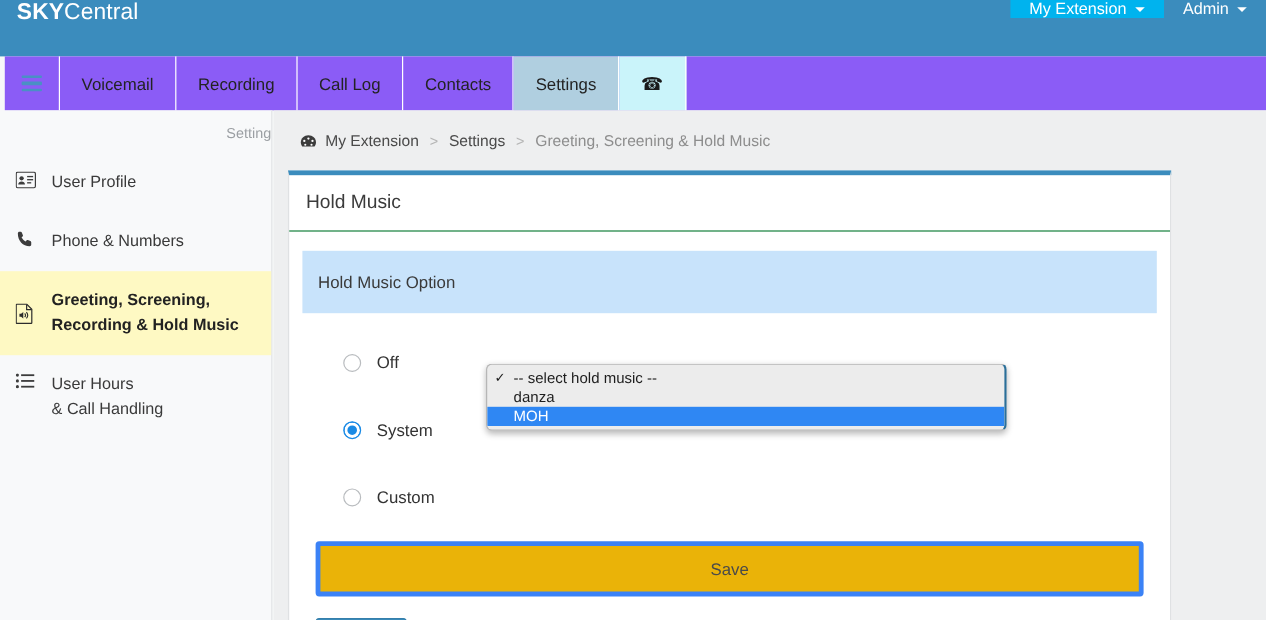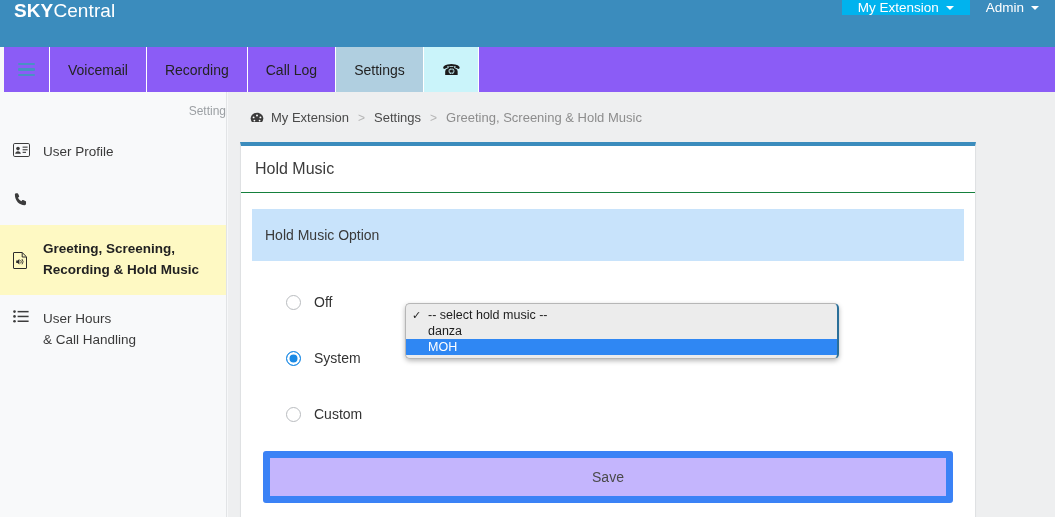--- a/index.html
+++ b/index.html
@@ -211,22 +211,22 @@
     text-align: left;
   }
   .dd-item.sel { background: #2f87f3; color: #ffffff; }
   .dd-item.sel .dd-check { color: #ffffff; }
 
   .save-btn {
     display: block;
     margin: 16px 11px 0 11px;
     width: calc(100% - 22px);
     padding: 11px 0;
-    background: #c4b5fd;
-    border: 7px solid #3b82f6;
+    background: #eab308;
+    border: 4px solid #3b82f6;
     border-radius: 3px;
     font-size: 14px;
     color: #4a4a4a;
     font-family: "Liberation Sans", sans-serif;
     cursor: pointer;
     text-align: center;
   }
   .close-btn {
     display: block;
     margin: 18px 0 0 11px;
@@ -268,20 +268,23 @@
   </div>
   <div class="nav-item">
     <span>Voicemail</span>
   </div>
   <div class="nav-item">
     <span>Recording</span>
   </div>
   <div class="nav-item">
     <span>Call Log</span>
   </div>
+  <div class="nav-item">
+    <span>Contacts</span>
+  </div>
   <div class="nav-item active">
     <span>Settings</span>
   </div>
   <div class="nav-item phone">
     <span class="phone-glyph">☎</span>
   </div>
 </div>
 
 <div class="sidebar">
   <div class="sidebar-title">Setting</div>
@@ -299,20 +302,21 @@
     </span>
     <span class="side-label">User Profile</span>
   </div>
 
   <div class="side-item">
     <span class="side-ico">
       <svg width="15" height="15" viewBox="0 0 16 16">
           <path d="M4.6 1.2c.5 0 .8.3 1 .8l.9 2.2c.2.5.1.9-.3 1.2l-.9.7c.8 1.7 2 2.9 3.7 3.7l.7-.9c.3-.4.7-.5 1.2-.3l2.2.9c.5.2.8.5.8 1v2c0 .9-.6 1.5-1.5 1.5C6.6 14 2 9.4 2 2.7c0-.9.6-1.5 1.5-1.5z" fill="#3c3c3c"></path>
         </svg>
     </span>
+    <span class="side-label">Phone &amp; Numbers</span>
   </div>
 
   <div class="side-item active">
     <span class="side-ico">
       <svg width="15" height="17" viewBox="0 0 15 17">
           <path d="M1 .5h8.2L13.5 4.8V16a.5.5 0 0 1-.5.5H1a.5.5 0 0 1-.5-.5V1A.5.5 0 0 1 1 .5z" fill="none" stroke="#2c2c2c"></path>
           <path d="M9.2 1v4h4" fill="none" stroke="#2c2c2c"></path>
           <path d="M3.2 8.4h1.4l1.8-1.5v5.6L4.6 11H3.2z" fill="#2c2c2c"></path>
           <path d="M7.6 8.1a2.4 2.4 0 0 1 0 3.2" fill="none" stroke="#2c2c2c" stroke-width="0.9"></path>
           <path d="M9 7.1a4 4 0 0 1 0 5.2" fill="none" stroke="#2c2c2c" stroke-width="0.9"></path>

